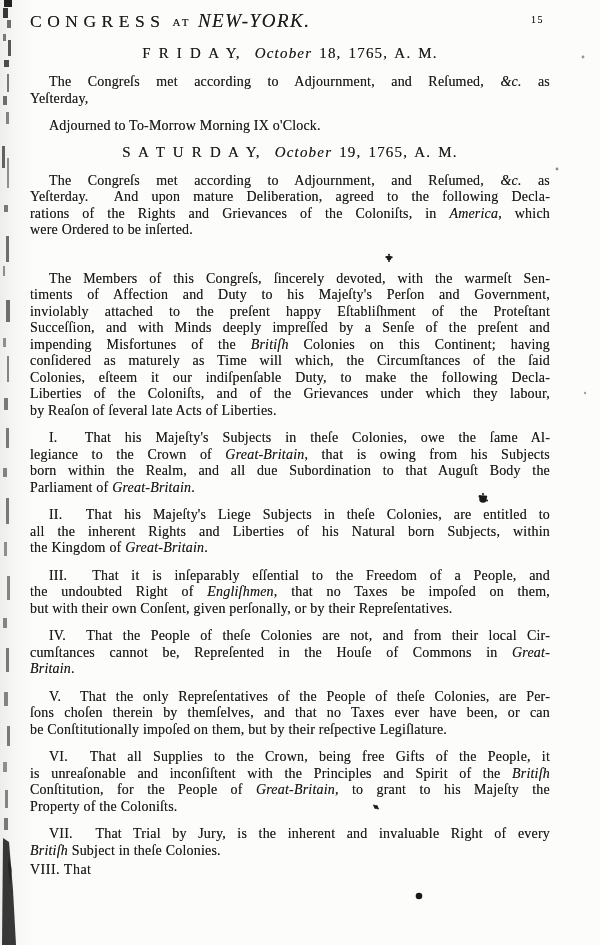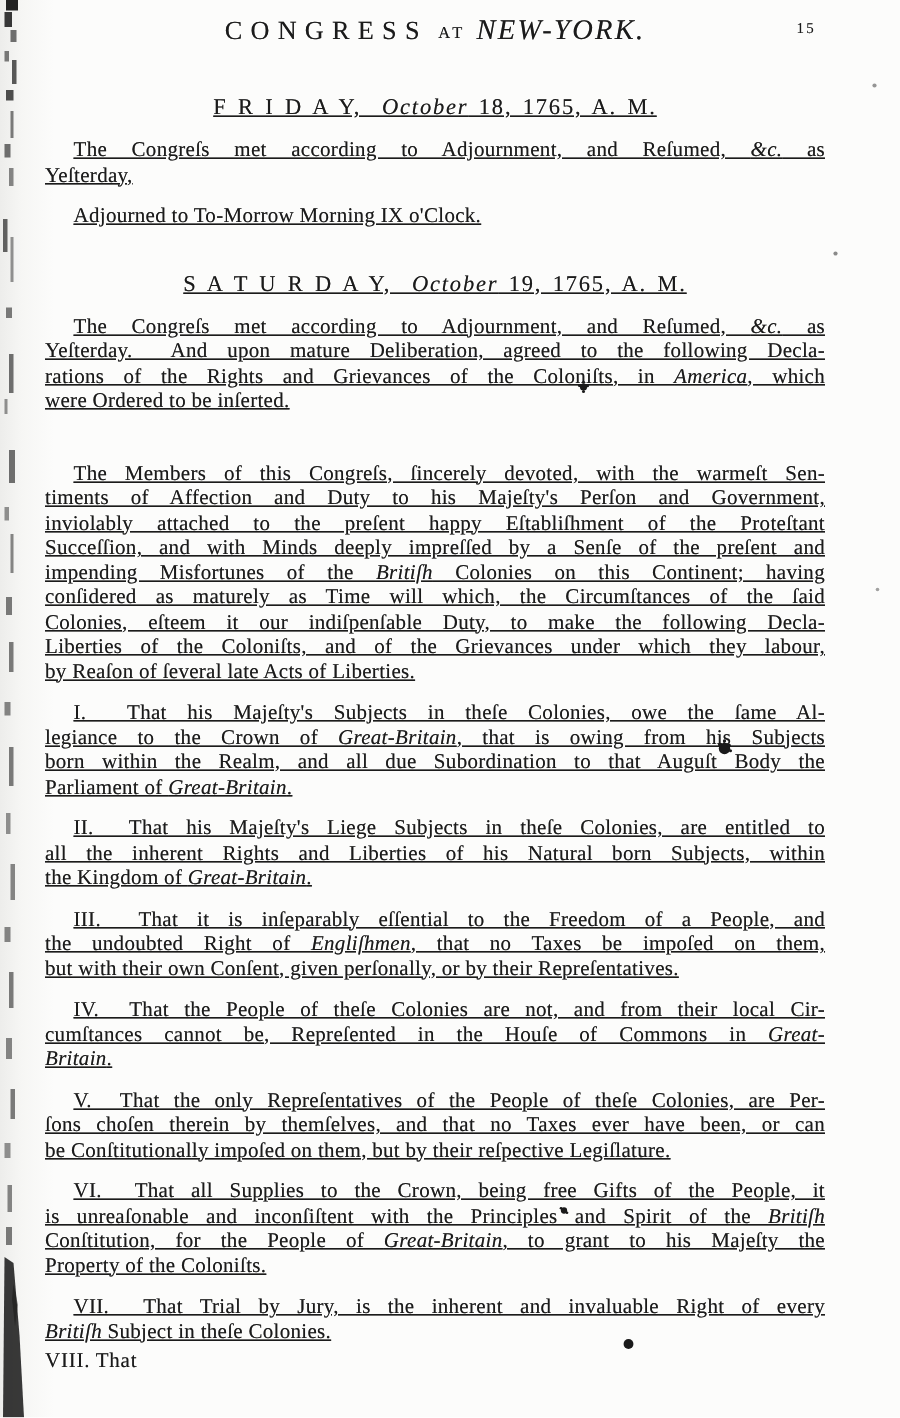--- a/index.html
+++ b/index.html
@@ -13,33 +13,33 @@
   }
   #page {
     position:absolute; inset:0;
     background:linear-gradient(90deg,#ededeb 0px,#f6f6f4 14px,#fcfcfb 36px,#fcfcfb 100%);
   }
   .content {
     position:absolute; left:30px; top:10px; width:520px;
     text-shadow:0 0 .35px rgba(10,10,10,.55);
   }
   
-  .header { position:relative; text-align:center; height:26px;font-family:Liberation Serif, serif; }
+  .header { position:relative; text-align:left; height:26px;font-family:Liberation Serif, serif; }
   .header .main  { font-size:17.5px; letter-spacing:5.5px; }
   .header .conn  { font-size:11px; letter-spacing:2.5px; margin:0 3px; vertical-align:1px; }
   .header .place { font-style:italic; font-size:19px; letter-spacing:1.5px; }
   .header .pageno{ position:absolute; right:6px; top:4px; font-size:10px; letter-spacing:1.5px; }
   
-  .tline { font-size:14px; line-height:16.5px; letter-spacing:.2px;text-decoration:underline; }
+  .tline { font-size:14px; line-height:16.5px; letter-spacing:.2px; }
   .just  { text-align:justify; text-align-last:justify; text-justify:inter-word; }
   .para  { margin-top:11px; }
   .para .tline:first-child { text-indent:19px; }
   .heading {
     text-align:center; font-size:15px; line-height:19px;
-    letter-spacing:1.2px; word-spacing:2px; margin-top:27px;text-decoration:underline;
+    letter-spacing:1.2px; word-spacing:2px; margin-top:8px;
   }
   #blocks > div:nth-child(6) { margin-top:32px; }  
   .catchword {
     text-align:left; padding-right:10px; margin-top:3px;
     font-size:14px; line-height:16.5px; letter-spacing:.5px;
   }
   .it { font-style:italic; }
   
   .artifact { position:absolute; pointer-events:none; }
   .blot { position:absolute; fill:#1a1a1a; }

